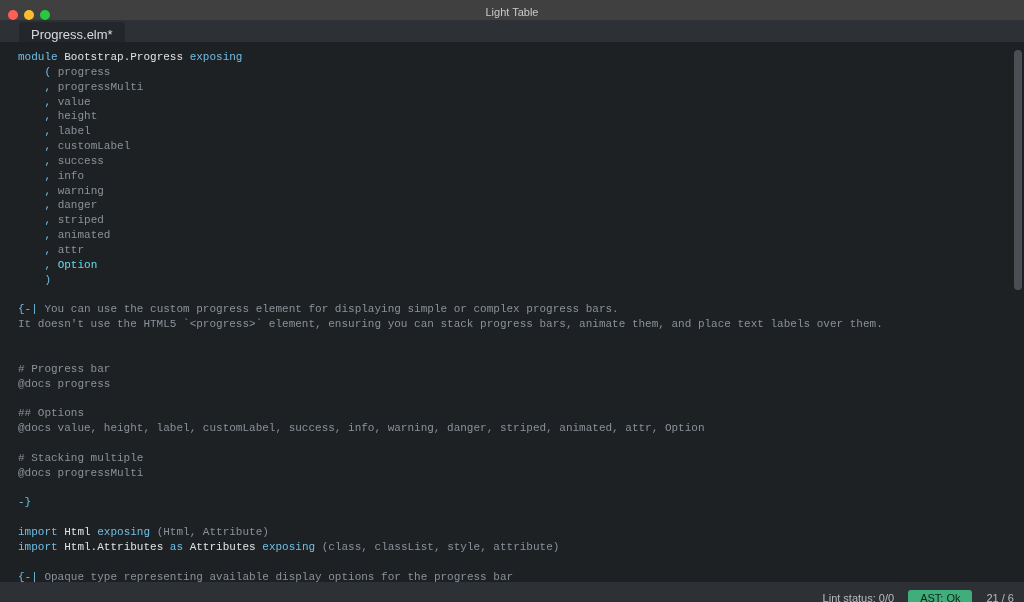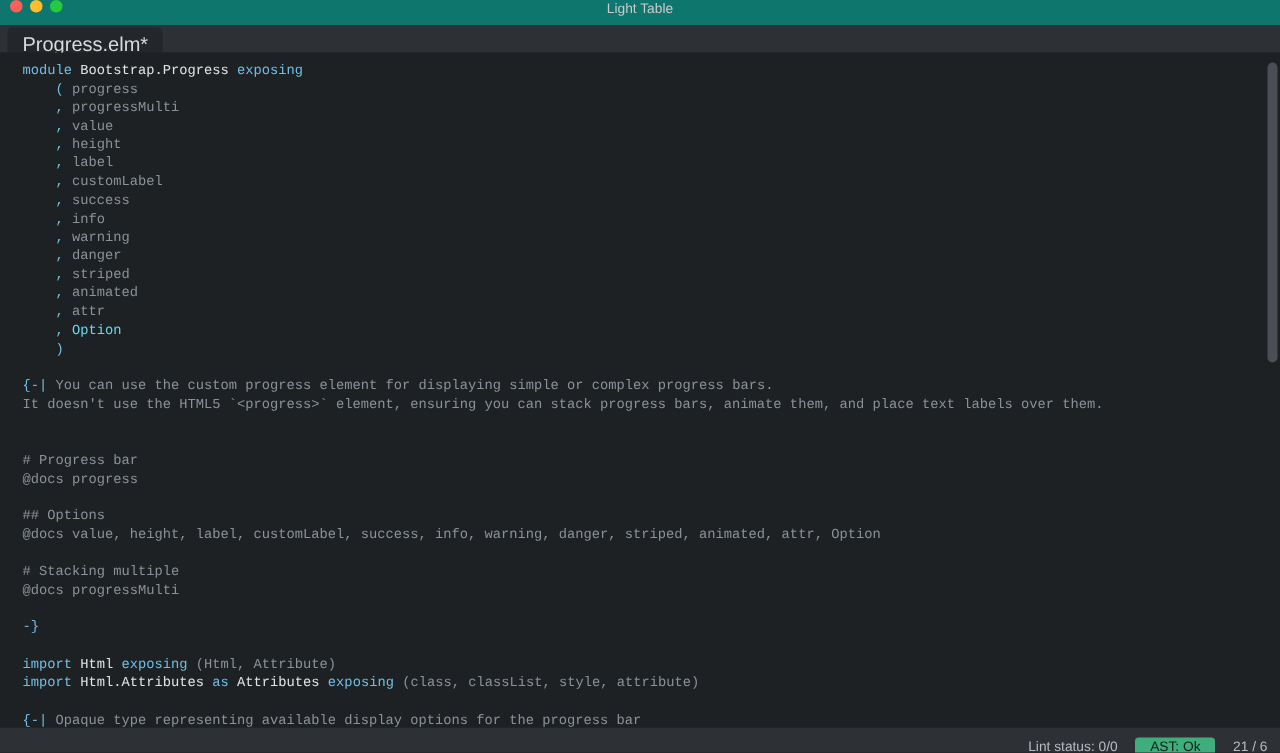--- a/index.html
+++ b/index.html
@@ -1,30 +1,30 @@
 <!DOCTYPE html>
 <html><head>
 <meta charset="utf-8">
 <style>
 * { margin: 0; padding: 0; box-sizing: border-box; }
 html, body { width: 1024px; height: 602px; overflow: hidden; font-family: Menlo, Monaco, "Courier New", monospace; }
 body { background: #1e2124; color: #8a9199; font-size: 11px; line-height: 1.35; }
 
 
-.titlebar { height: 20px; background: #0f766e; display: flex; align-items: flex-start; position: relative; }
+.titlebar { height: 20px; background: #404040; display: flex; align-items: flex-end; position: relative; }
 .traffic { display: flex; gap: 6px; padding-left: 8px; }
 .tl { width: 10px; height: 10px; border-radius: 50%; }
 .tl.red { background: #ff5f56; }
 .tl.yellow { background: #ffbd2e; }
 .tl.green { background: #27c93f; }
 .title { position: absolute; left: 0; right: 0; text-align: center; font-size: 11px; color: #c7c9cc; font-family: -apple-system, "Helvetica Neue", Arial, sans-serif; }
 
 
 .tabs { height: 22px; background: #2d3136; display: flex; }
-.tab { background: #23262b; color: #d9dbdd; font-size: 16px; padding: 4px 12px; font-family: -apple-system, Arial, sans-serif; border-top-left-radius: 4px; border-top-right-radius: 4px; margin-top: 2px; margin-left: 6px; cursor: pointer; }
+.tab { background: #23262b; color: #d9dbdd; font-size: 13px; padding: 4px 12px; font-family: -apple-system, Arial, sans-serif; border-top-left-radius: 4px; border-top-right-radius: 4px; margin-top: 2px; margin-left: 19px; cursor: pointer; }
 
 
 .editor { position: relative; height: 540px; background: #1e2124; padding: 8px 16px 8px 18px; overflow: hidden; }
 .editor pre { font-family: Menlo, Monaco, "Courier New", monospace; font-size: 11px; line-height: 1.35; white-space: pre; }
 
 
 .scroll { position: absolute; right: 2px; top: 8px; width: 8px; height: 240px; background: #4b4f55; border-radius: 4px; }
 
 
 .kw  { color: #6fbfe6; }   

